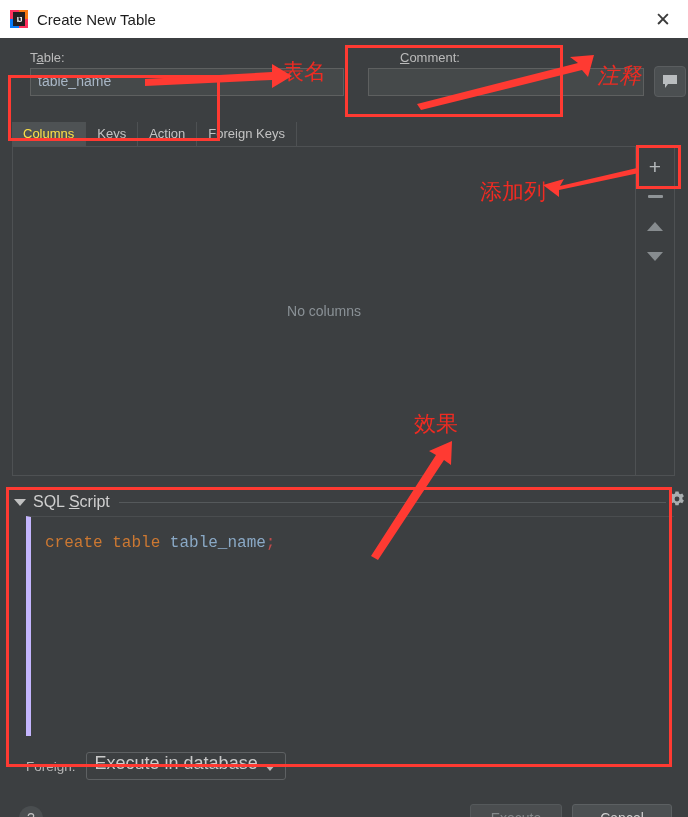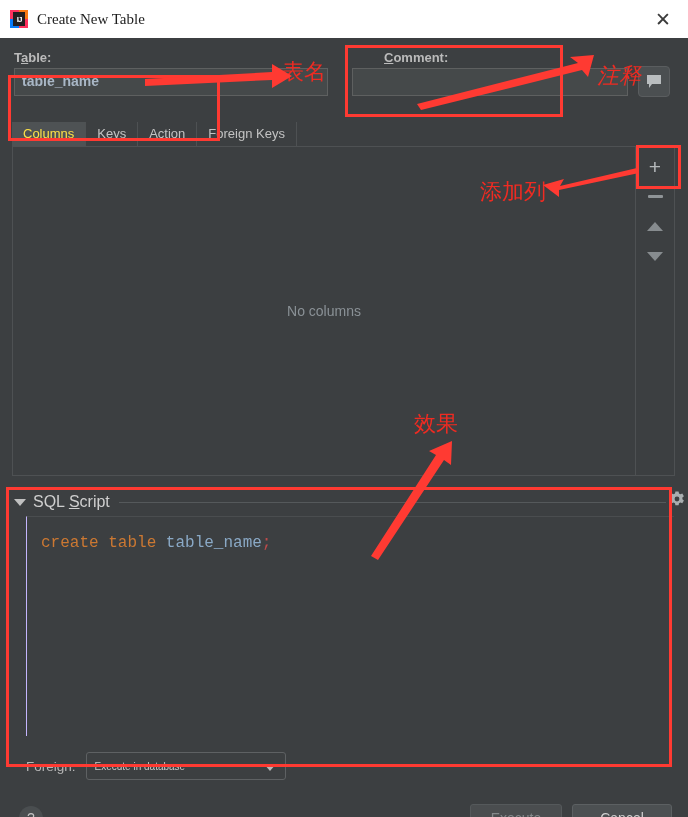--- a/index.html
+++ b/index.html
@@ -22,33 +22,33 @@
   .tb-icon .sq3 { position:absolute; left:0; bottom:0; width:9px; height:9px; background:#087cfa; }
   .tb-icon .sq4 { position:absolute; right:0; bottom:0; width:9px; height:9px; background:#fe315d; }
   .tb-icon .ijcore {
     position:absolute; left:3px; top:2px; width:12px; height:14px;
     background:#231f20; color:#ffffff; font-size:8px; font-weight:bold;
     display:flex; align-items:center; justify-content:center; letter-spacing:-1px;
     font-family:"Liberation Sans", sans-serif;
   }
   .tb-title {
     margin-left: 9px; font-size: 15px; color: #1d1d1d;
-    font-family: Liberation Serif, serif;
+    font-family: Liberation Sans, sans-serif;
   }
   .tb-close {
     position: absolute; right: 12px; top: 7px; width: 26px; height: 24px;
     display: flex; align-items: center; justify-content: center;
     color: #3b3b3b; font-size: 19px; cursor: pointer; line-height: 1;
   }
 
   
   .body { position: absolute; left: 0; top: 38px; width: 688px; height: 779px; background: #3c3f41; }
 
   
-  .fields { position: absolute; left: 0; top: 0; width: 600px; height: 80px; font-weight: bold; }
+  .fields { position: absolute; left: 16px; top: 0; width: 600px; height: 80px; }
   .fld-label {
     position: absolute; font-size: 13px; color: #bbbbbb;
   }
   .fld-label .acc { text-decoration: underline; }
   .txtbox {
     position: absolute; background: #45494a; border: 1px solid #5e6060;
     color: #a9b7c6; font-size: 14px; padding: 4px 7px;
     font-family: "Liberation Sans", sans-serif;
   }
   #table-label { left: 14px; top: 12px; }
@@ -99,38 +99,38 @@
   .sql-caret { width:0; height:0; border-left:6px solid transparent; border-right:6px solid transparent; border-top:7px solid #c0c0c0; margin-right: 7px; cursor: pointer; }
   .sql-title { font-size: 16px; color: #cfcfcf; white-space: nowrap; }
   .sql-title .acc { text-decoration: underline; }
   .sql-rule { flex: 1; height: 1px; background: #55595b; margin: 0 8px 0 9px; }
   .gear {
     position: absolute; right: 2px; top: 452px; width: 18px; height: 18px; cursor: pointer;
   }
 
   .sql-editor {
     position: absolute; left: 26px; top: 478px; width: 648px; height: 220px;
-    background: #3c3f41; border-left: 1px solid #c4b5fd; border-top: 1px solid #4a4d4f;
+    background: #3c3f41; border-left: 5px solid #c4b5fd; border-top: 1px solid #4a4d4f;
   }
   .sql-code {
     font-family: "Liberation Mono", "DejaVu Sans Mono", monospace;
     font-size: 16px; padding: 16px 0 0 14px; white-space: pre; line-height: 20px;
   }
   .kw { color: #cc7832; }
   .ident { color: #8aa9c6; }
   .semi { color: #a9b7c6; }
   .squiggle { color: #bc4b4b; }
 
   
   .action-row { position: absolute; left: 26px; top: 714px; display: flex; align-items: center; }
   .action-label { font-size: 13.5px; color: #b6b6b6; margin-right: 10px; }
   .combo {
     width: 200px; height: 28px; background: #3c3f41; border: 1px solid #5e6163;
-    border-radius: 3px; display: flex; align-items: center; padding: 0 8px;
-    color: #cacaca; font-size: 10px; cursor: pointer; position: relative;
+    border-radius: 3px; display: flex; padding: 0 8px;
+    color: #cacaca; font-size: 18px; cursor: pointer; position: relative;
   }
   .combo .cb-caret {
     position: absolute; right: 9px; top: 11px;
     width:0; height:0; border-left:6px solid transparent; border-right:6px solid transparent; border-top:7px solid #b9b9b9;
   }
 
   
   .help-btn {
     position: absolute; left: 19px; top: 768px; width: 24px; height: 24px;
     border-radius: 50%; background: #4a4e50; color: #c2c2c2; font-size: 14px;

